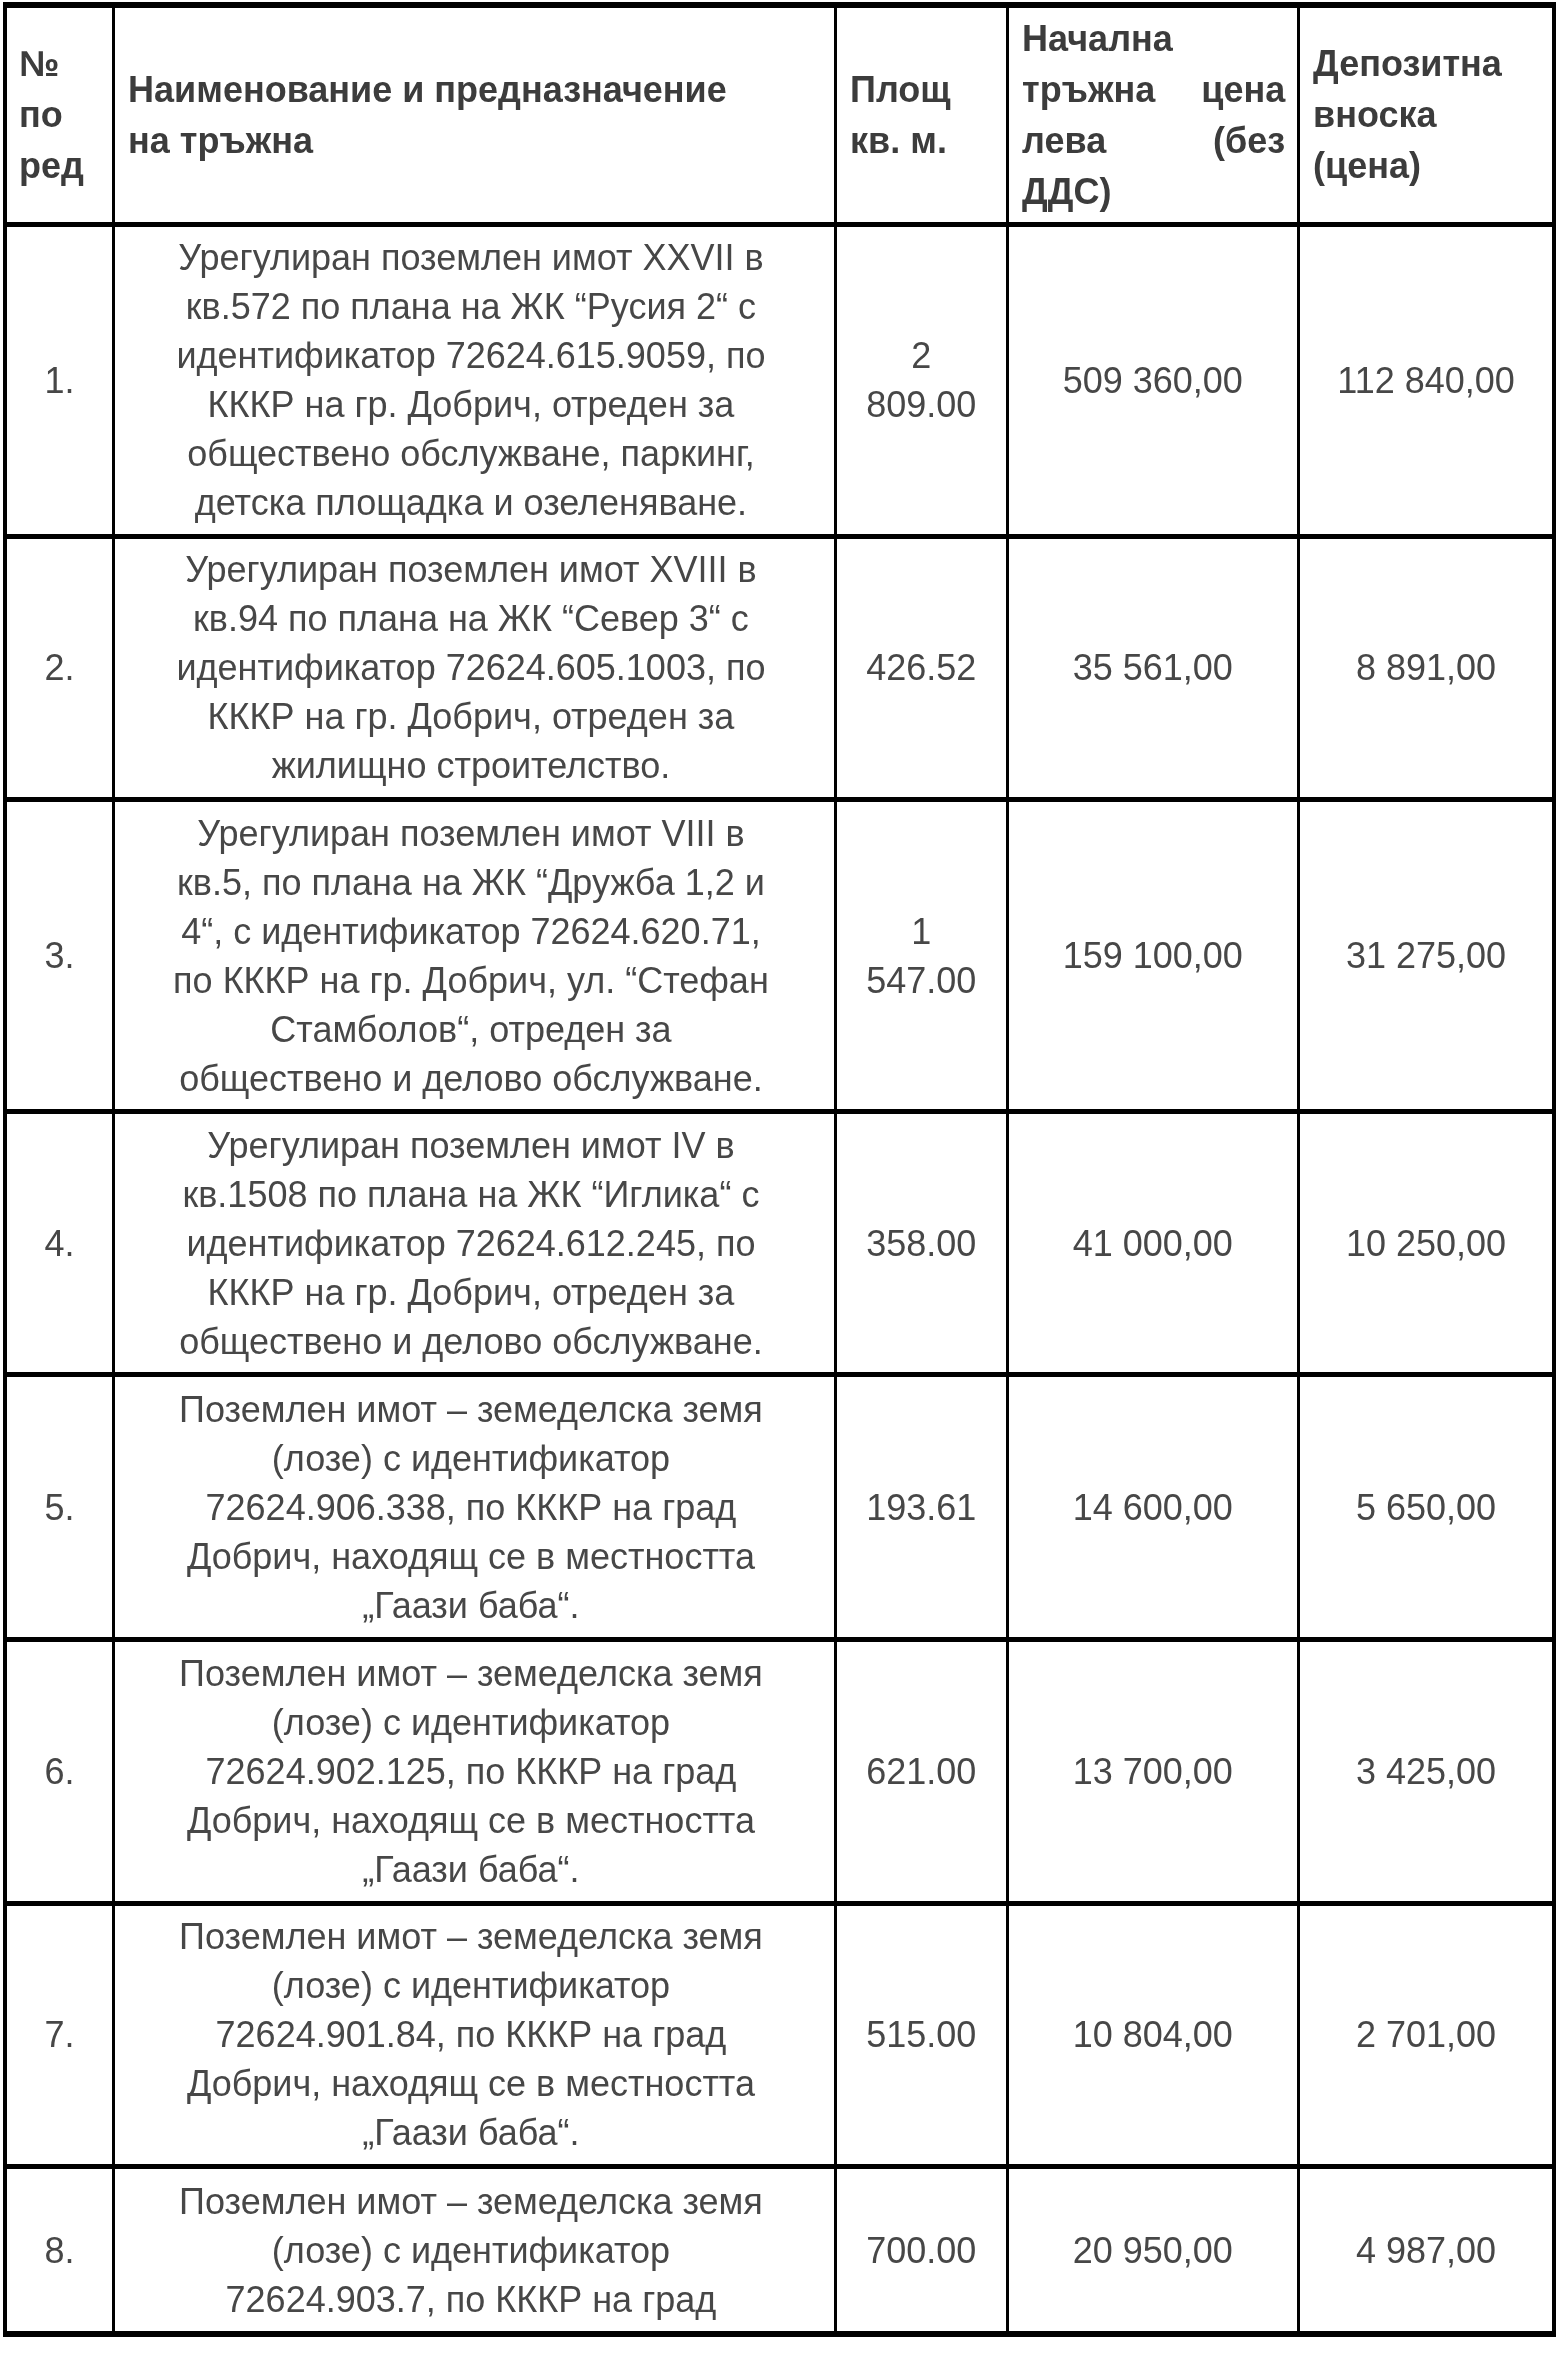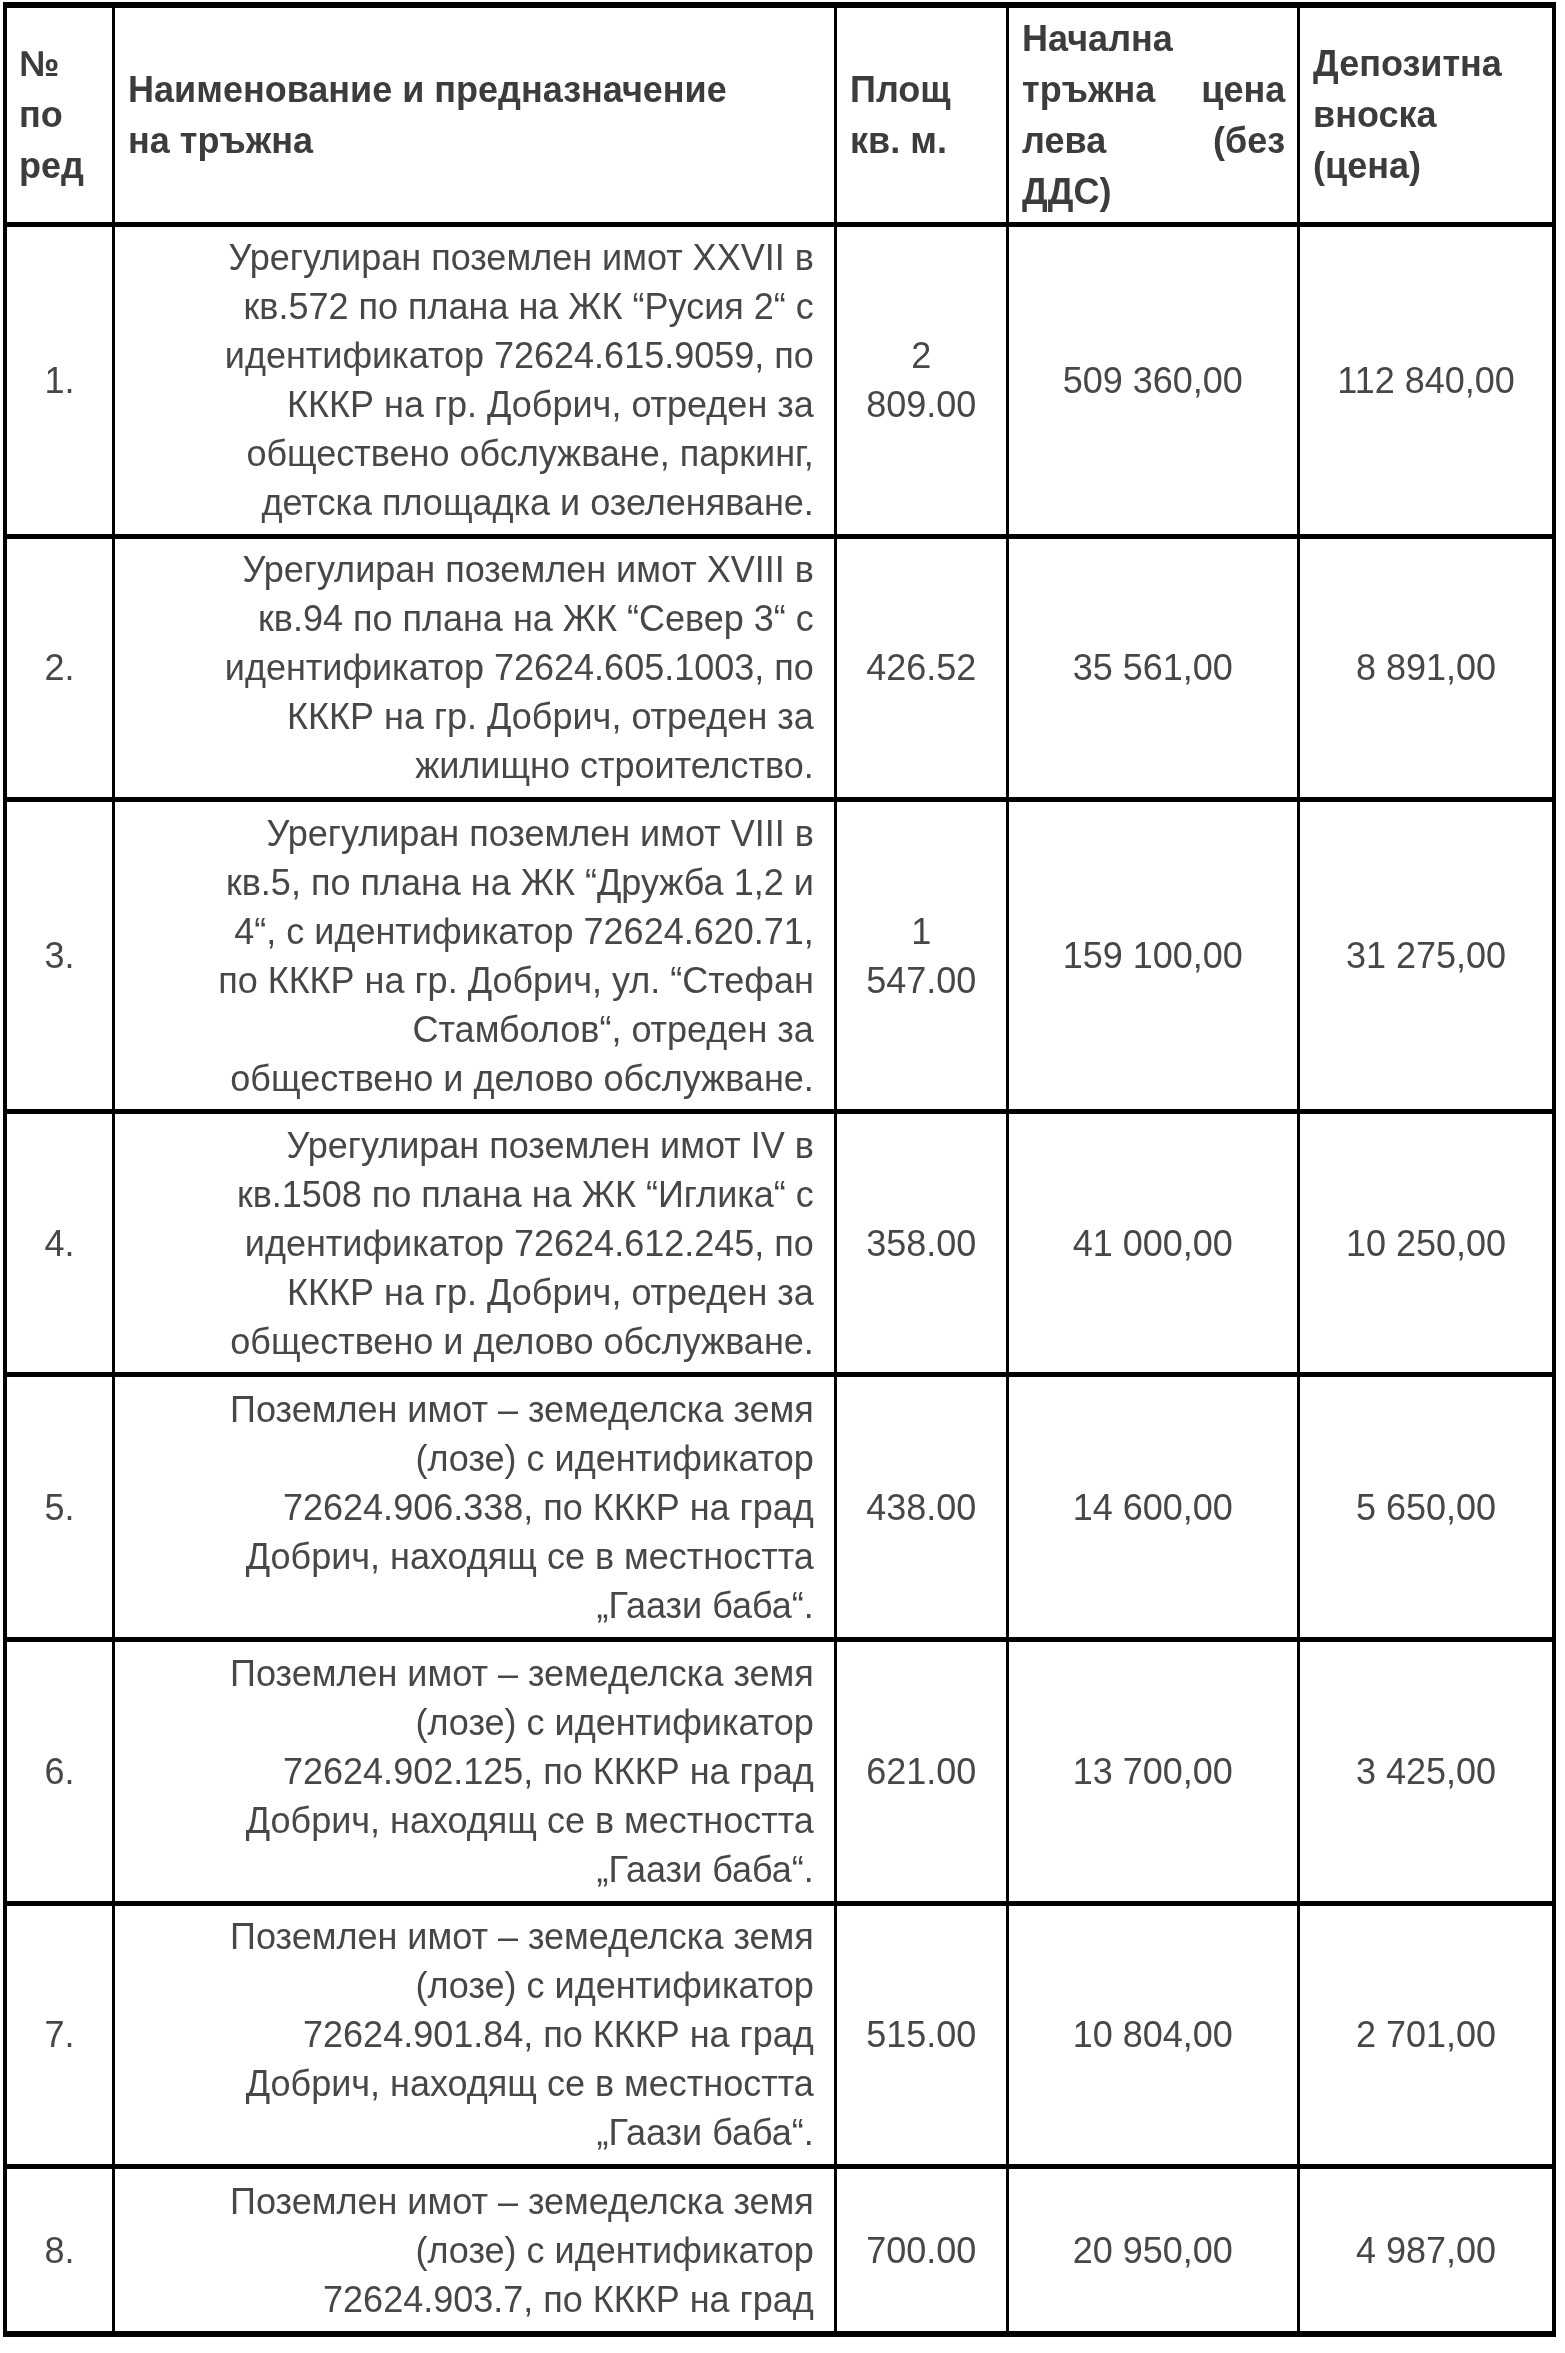--- a/index.html
+++ b/index.html
@@ -36,21 +36,21 @@
   }
   td {
     font-size: 36px;
     line-height: 49px;
     color: #474747;
     padding: 5px 6.6px;
   }
   th.h-num { padding-left: 11.6px; }
   th.h-price { text-align-last: justify; }
   td.c-num { text-align: center; }
-  td.c-name { text-align: right; padding: 6.6px 20px 6.6px 13.3px; }
+  td.c-name { text-align: center; padding: 6.6px 20px 6.6px 13.3px; }
   td.c-val { text-align: center; }
   
   tr.hdr  { height: 214px; }
   tr.r1   { height: 305px; }
   tr.r2   { height: 257px; }
   tr.r3   { height: 306px; }
   tr.r4   { height: 258px; }
   tr.r5   { height: 265px; }
   tr.r6   { height: 258px; }
   tr.r7   { height: 262px; }
@@ -139,21 +139,21 @@
       <td class="c-val">41 000,00</td>
       <td class="c-val">10 250,00</td>
     </tr>
     <tr class="r5">
       <td class="c-num">5.</td>
       <td class="c-name">Поземлен имот – земеделска земя
 (лозе) с идентификатор
 72624.906.338, по КККР на град
 Добрич, находящ се в местността
 „Гаази баба“.</td>
-      <td class="c-val">438.00</td>
+      <td class="c-val">193.61</td>
       <td class="c-val">14 600,00</td>
       <td class="c-val">5 650,00</td>
     </tr>
     <tr class="r6">
       <td class="c-num">6.</td>
       <td class="c-name">Поземлен имот – земеделска земя
 (лозе) с идентификатор
 72624.902.125, по КККР на град
 Добрич, находящ се в местността
 „Гаази баба“.</td>

